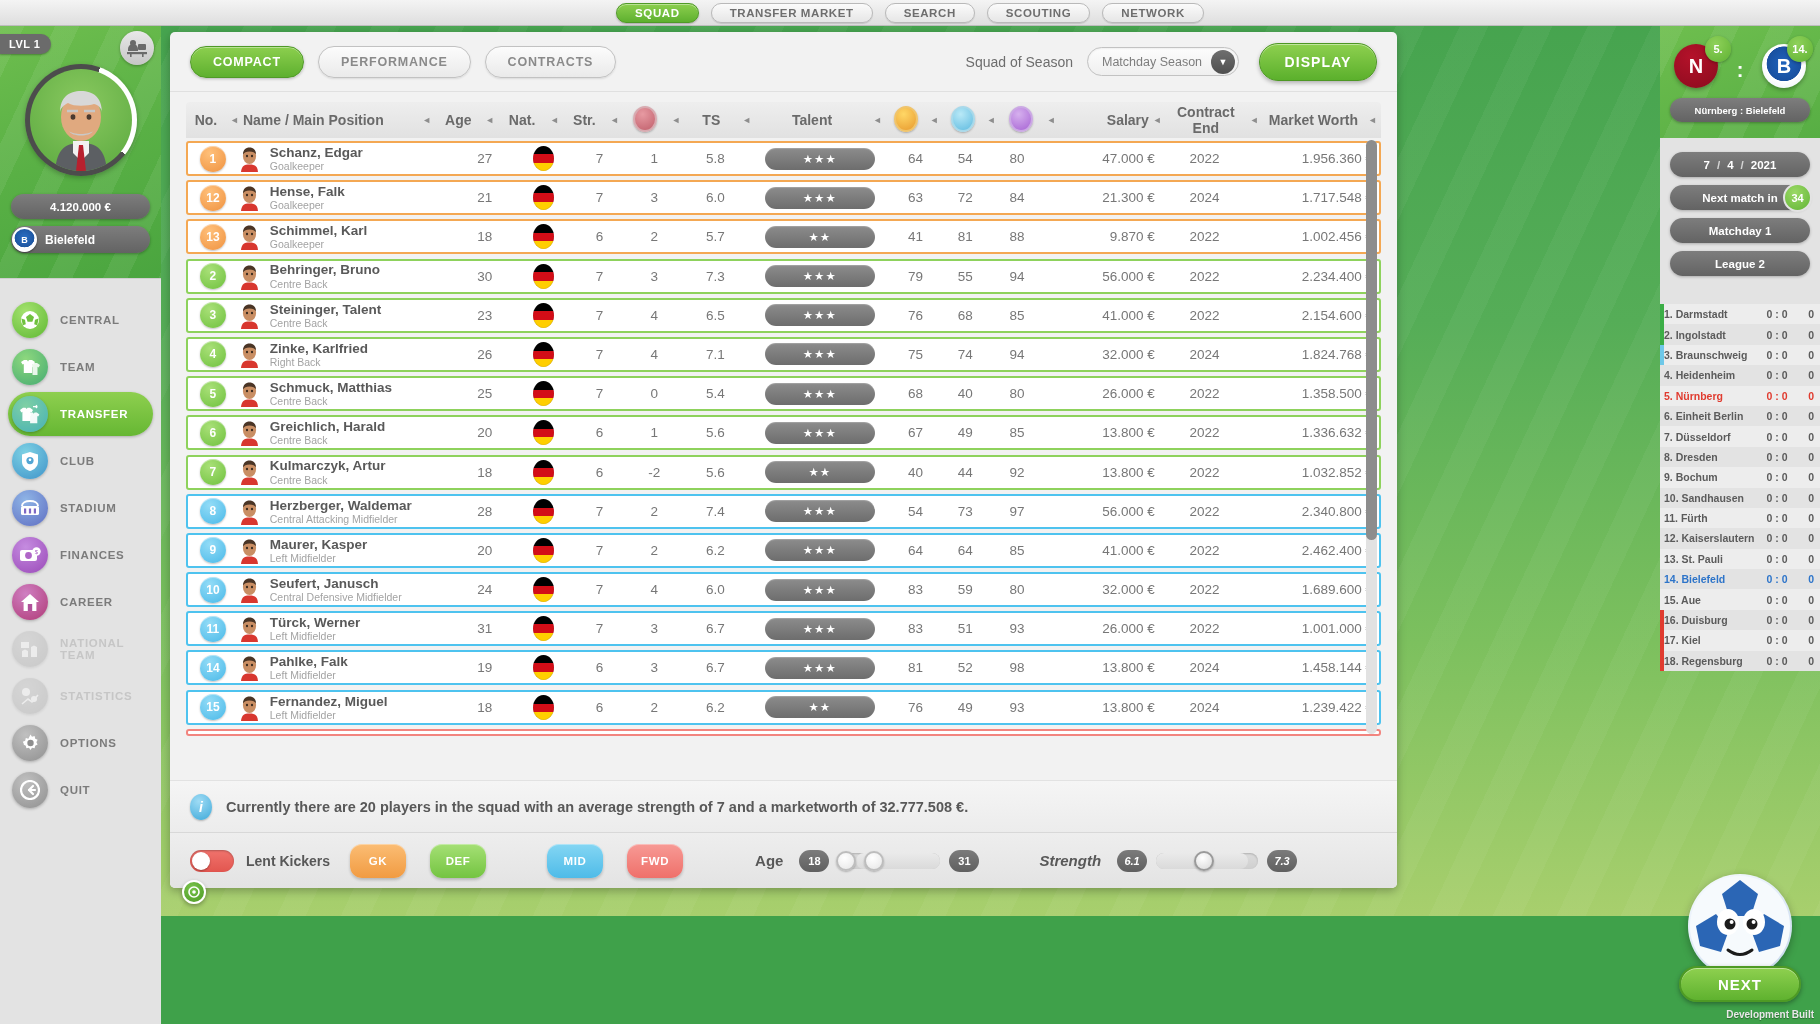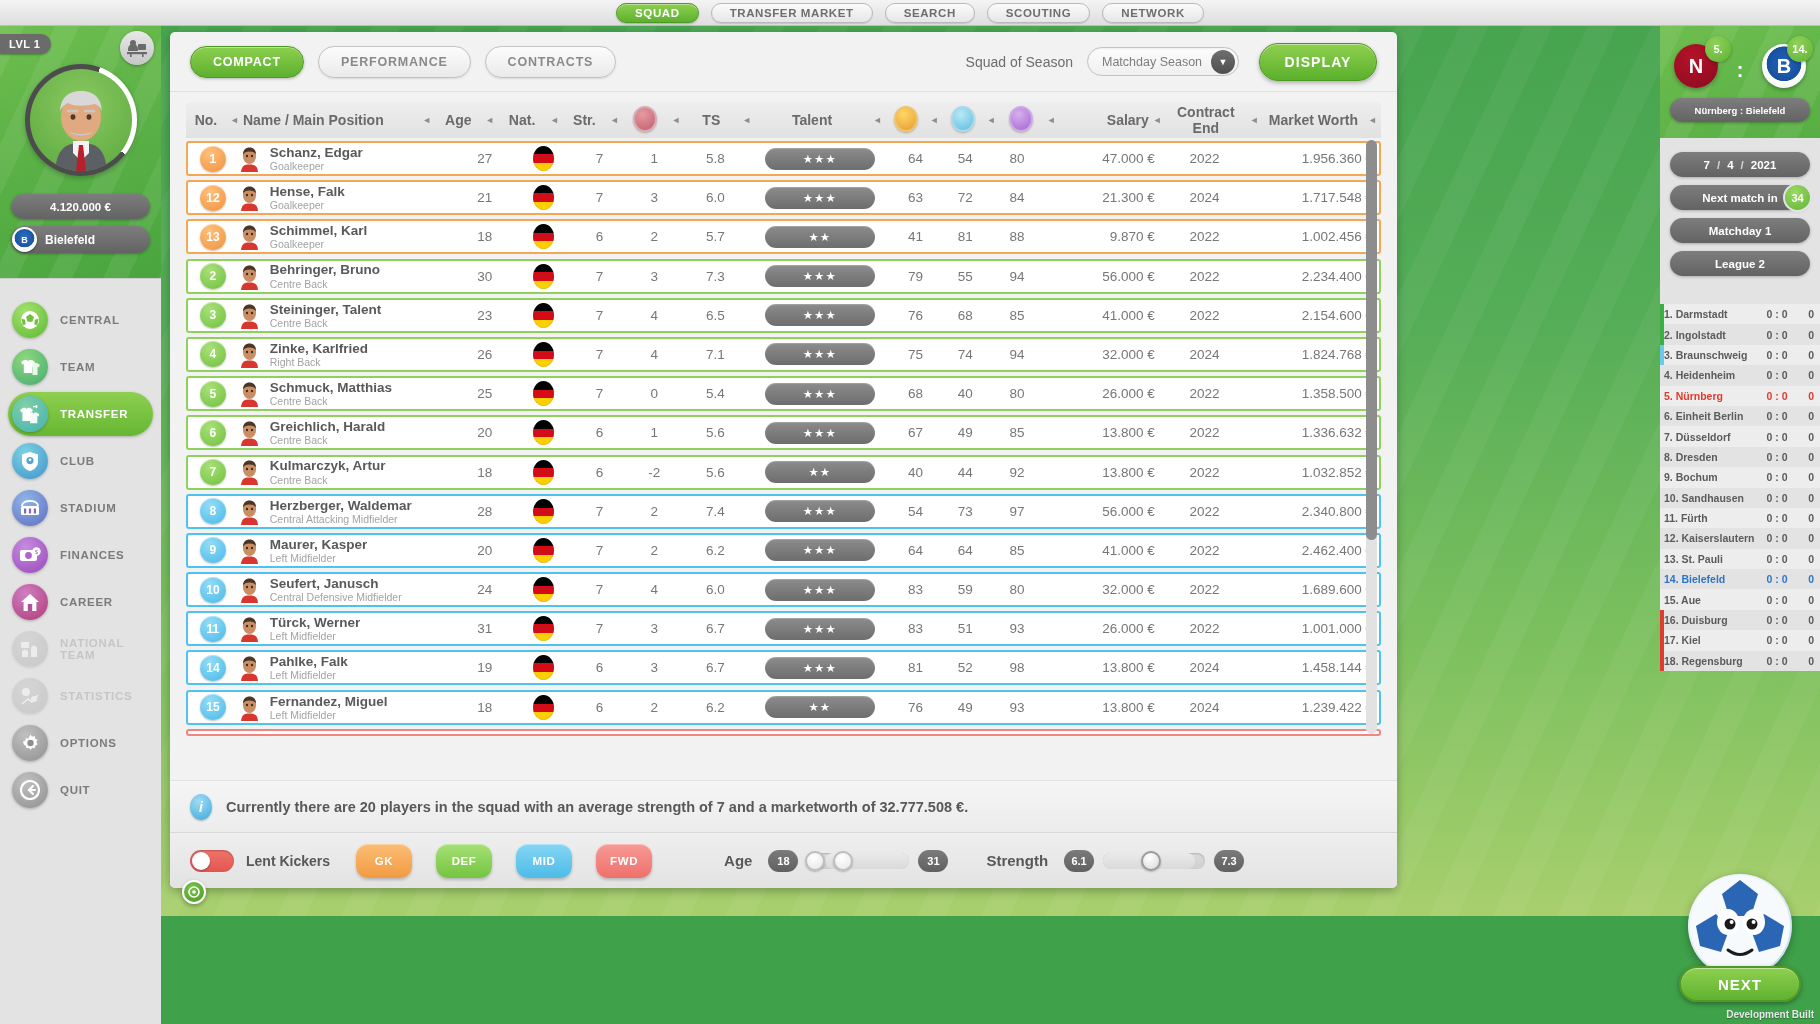--- a/index.html
+++ b/index.html
@@ -377,30 +377,30 @@
   }
   .toggle {
     width: 44px; height: 22px; border-radius: 11px; margin-right: 12px;
     background: linear-gradient(180deg,#f0736d,#e2564f); position: relative;
     box-shadow: inset 0 1px 2px rgba(0,0,0,.25);
   }
   .toggle .knob {
     position: absolute; left: 2px; top: 2px; width: 18px; height: 18px;
     border-radius: 50%; background: #fff; box-shadow: 0 1px 2px rgba(0,0,0,.3);
   }
-  .lentlabel { font-size: 14px; font-weight: bold; color: #585858; margin-right: 26px; }
+  .lentlabel { font-size: 14px; font-weight: bold; color: #585858; margin-right: 20px; }
   .poschip {
     width: 56px; height: 34px; border-radius: 12px; margin-right: 24px;
     display: flex; align-items: center; justify-content: center;
     color: #fff; font-size: 11.5px; font-weight: bold; letter-spacing: .6px;
     box-shadow: 0 2px 3px rgba(0,0,0,.2), inset 0 1px 0 rgba(255,255,255,.35);
   }
   .chip-gk  { background: linear-gradient(180deg,#fbbd74,#f19b42); }
   .chip-def { background: linear-gradient(180deg,#a5e075,#74c441); }
-  .chip-mid { background: linear-gradient(180deg,#84d6f3,#4ebbe8); }
+  .chip-mid { background: linear-gradient(180deg,#84d6f3,#4ebbe8); margin-left: 37px; }
   .chip-fwd { background: linear-gradient(180deg,#f79a95,#ef706a); }
 
   .slidergroup { display: flex; align-items: center; }
   .slidergroup .slabel { font-size: 15px; font-weight: bold; color: #585858; margin-right: 16px; }
   .sval {
     min-width: 30px; height: 22px; padding: 0 7px; border-radius: 11px;
     background: linear-gradient(180deg,#7b7b7b,#606060);
     color: #fff; font-size: 11px; font-weight: bold;
     display: flex; align-items: center; justify-content: center;
   }
@@ -1130,21 +1130,21 @@
         <span class="slabel">Age</span>
         <span class="sval">18</span>
         <div class="track">
           <div class="fill" style="left:18px;right:0;"></div>
           <div class="handle" style="left:-2px;"></div>
           <div class="handle" style="left:26px;"></div>
         </div>
         <span class="sval">31</span>
       </div>
 
-      <div class="slidergroup" style="margin-left:38px;">
+      <div class="slidergroup" style="margin-left:60px;font-style:italic;">
         <span class="slabel">Strength</span>
         <span class="sval">6.1</span>
         <div class="track">
           <div class="fill" style="left:0;right:10px;"></div>
           <div class="handle" style="left:38px;border-color:#9a9a9a;background:radial-gradient(circle at 40% 30%,#fff,#d8d8d8);"></div>
         </div>
         <span class="sval">7.3</span>
       </div>
     </div>
   </div>

